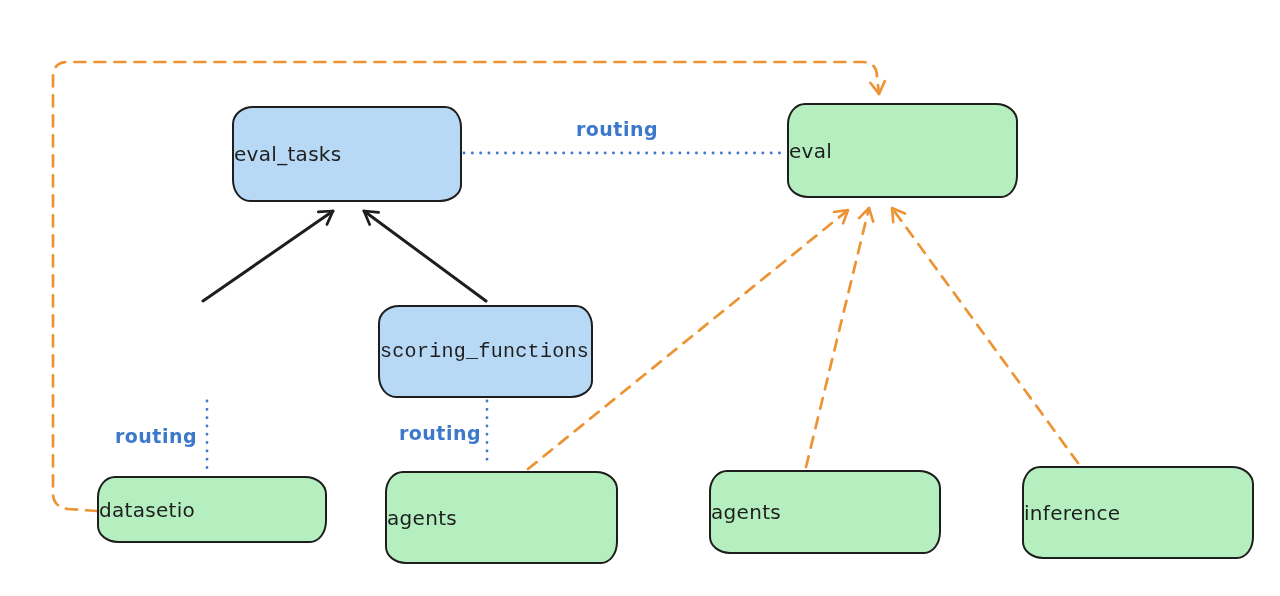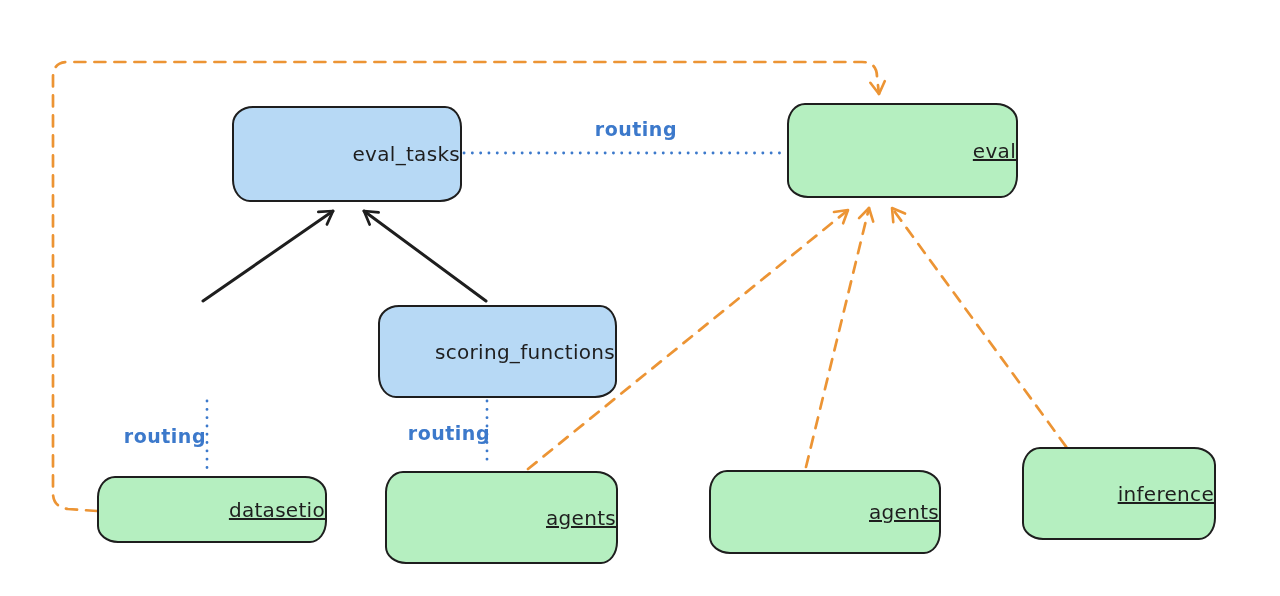--- a/index.html
+++ b/index.html
@@ -23,43 +23,43 @@
   .e-black{stroke:var(--ink);stroke-width:3;}
   .e-bluedot{stroke:var(--blue-line);stroke-width:2.8;stroke-dasharray:0.1 8.2;}
   .e-orange{stroke:var(--orange);stroke-width:2.7;stroke-dasharray:11 9;}
   .mk-dark-head{stroke:var(--ink);fill:none;stroke-width:1.3;stroke-linecap:round;stroke-linejoin:round;}
   .mk-orange-head{stroke:var(--orange);fill:none;stroke-width:1.3;stroke-linecap:round;stroke-linejoin:round;}
 
   .node{
     position:absolute;
     box-sizing:border-box;
     border:2.7px solid var(--ink);
-    display:flex;align-items:center;justify-content:flex-end;
+    display:flex;align-items:center;justify-content:flex-start;
     font-size:20px;color:var(--ink);
     letter-spacing:0.3px;
   }
   .node.blue{background:var(--blue-fill);border-radius:21px 17px 22px 18px / 18px 21px 17px 22px;}
-  .node.green{background:var(--green-fill);border-radius:18px 22px 17px 21px / 21px 18px 22px 17px;text-decoration:underline;}
+  .node.green{background:var(--green-fill);border-radius:18px 22px 17px 21px / 21px 18px 22px 17px;}
 
   .n-eval-tasks{left:232px;top:106px;width:230px;height:96px;}
   .n-eval{left:787px;top:103px;width:231px;height:95px;}
   .n-datasets{left:98px;top:305px;width:231px;height:93px;}
-  .n-scoring-functions{left:378px;top:305px;width:239px;height:93px;}
+  .n-scoring-functions{left:378px;top:305px;width:215px;height:93px;font-family:Liberation Mono, monospace;}
   .n-datasetio{left:97px;top:476px;width:230px;height:67px;}
   .n-scoring{left:385px;top:471px;width:233px;height:93px;}
   .n-agents{left:709px;top:470px;width:232px;height:84px;}
-  .n-inference{left:1022px;top:447px;width:194px;height:93px;}
+  .n-inference{left:1022px;top:466px;width:232px;height:93px;}
 
   .edge-label{
     position:absolute;
     color:var(--blue-line);
     font-weight:bold;
     font-size:19px;
     letter-spacing:0.5px;
-    text-align:right;
+    text-align:center;
   }
   .l-routing-top{left:557px;top:118px;width:120px;}
   .l-routing-datasets{left:106px;top:425px;width:100px;}
   .l-routing-scoring{left:390px;top:422px;width:100px;}
 </style>
 </head>
 <body>
 
 <div class="canvas">
 

